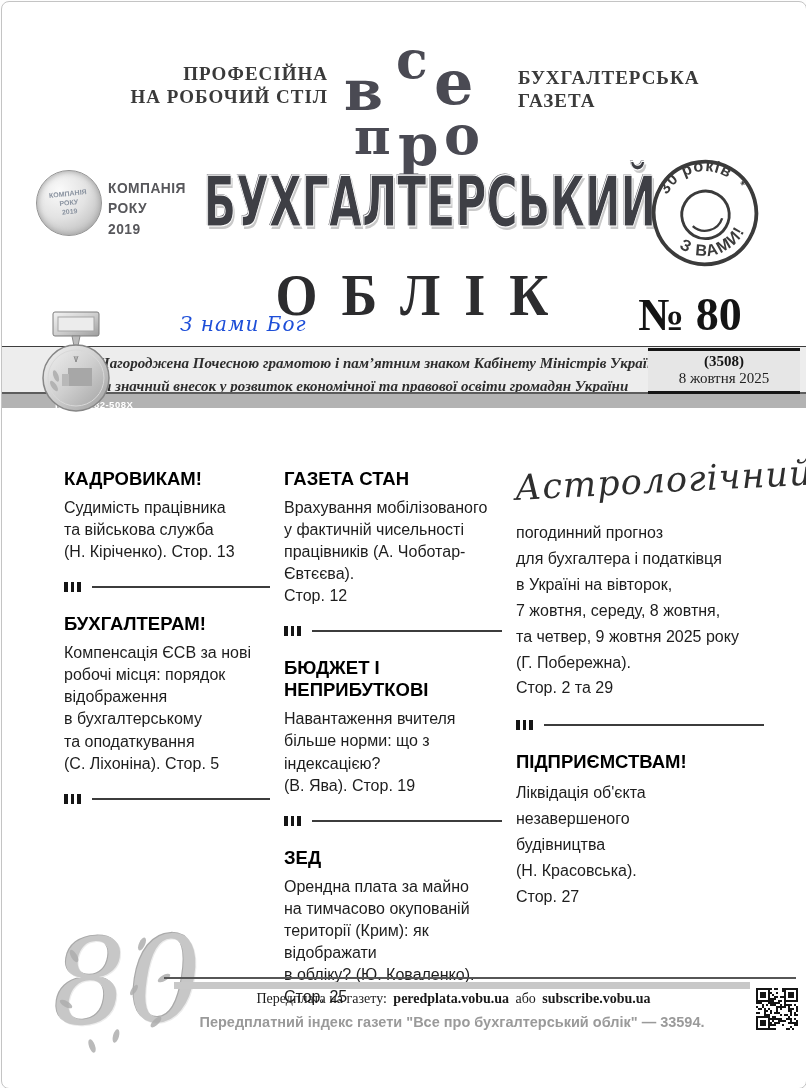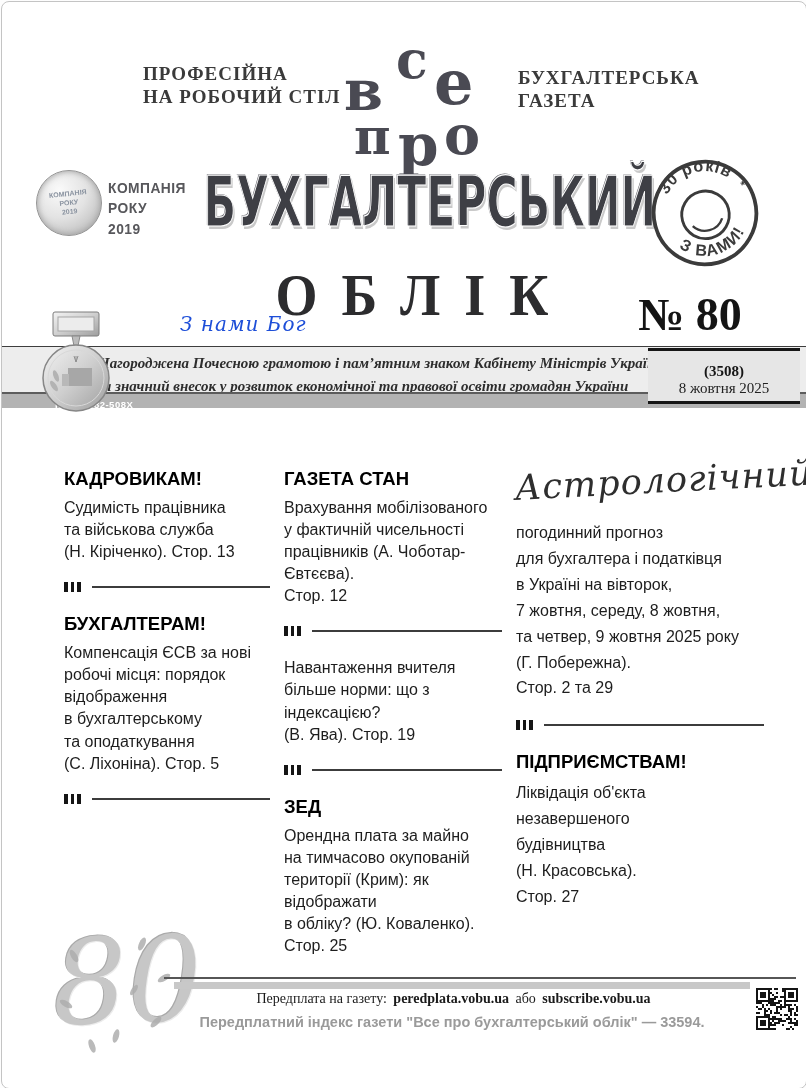--- a/index.html
+++ b/index.html
@@ -3,21 +3,21 @@
 <meta charset="utf-8">
 <style>
   html,body{margin:0;padding:0;background:#fdfdfd;}
   .page{position:relative;width:804px;height:1086px;margin:1px;background:#fff;
         border:1px solid #c4c4c4;border-radius:8px;overflow:hidden;
         font-family:"Liberation Sans",sans-serif;color:#1c1c1c;}
 
   
   .tagline{position:absolute;font-family:"Liberation Serif",serif;font-weight:700;
            font-size:19px;line-height:1.22;letter-spacing:1px;color:#3a3a3a;white-space:pre-line;}
-  .tagline-left{left:141px;top:60px;width:200px;text-align:left;}
+  .tagline-left{left:126px;top:60px;width:200px;text-align:right;}
   .tagline-right{left:516px;top:64px;width:210px;text-align:left;}
 
   .logo{position:absolute;left:336px;top:28px;width:164px;height:140px;
         font-family:"DejaVu Serif",serif;font-weight:700;color:#4a4a53;}
   .logo span{position:absolute;line-height:1;}
   .lg-v{left:6px; top:32px;font-size:56px;}
   .lg-s{left:58px;top:4px; font-size:52px;}
   .lg-e{left:96px;top:22px;font-size:62px;}
   .lg-p{left:16px;top:82px;font-size:50px;}
   .lg-r{left:60px;top:86px;font-size:58px;}
@@ -52,21 +52,21 @@
   .issue-number{position:absolute;left:636px;top:286px;width:160px;
         font-family:"Liberation Serif",serif;font-weight:700;font-size:46px;color:#141414;}
 
   .award-band{position:absolute;left:0;right:0;top:344px;height:46px;background:#ededed;
         border-top:1px solid #3d3d3d;box-sizing:border-box;padding:5px 0 0 96px;}
   .award-band .ab-text{font-family:"Liberation Serif",serif;font-style:italic;font-weight:700;
         font-size:15px;line-height:1.5;color:#2d2d2d;white-space:pre-line;}
 
   .issue-box{position:absolute;left:646px;top:346px;width:152px;background:#e6e6e6;
         border-top:3px solid #161616;border-bottom:3px solid #161616;text-align:center;
-        padding:12px 0 4px;z-index:4;}
+        padding:2px 0 4px;z-index:4;}
   .issue-serial{font-family:"Liberation Serif",serif;font-weight:700;font-size:15px;color:#161616;}
   .issue-date{font-family:"Liberation Serif",serif;font-size:15px;color:#222;}
 
   .issn-band{position:absolute;left:0;right:0;top:390px;height:14px;background:#b3b3b3;
         border-top:2px solid #5c5c5c;box-sizing:content-box;}
   .issn-band .issn{margin-left:53px;font-size:9.5px;font-weight:700;color:#fff;
         letter-spacing:.5px;line-height:14px;display:inline-block;}
 
   .cabinet-medal{position:absolute;left:36px;top:308px;z-index:5;}
 
@@ -240,20 +240,21 @@
       </article>
       <div class="divider">
         <span class="dv-bars">
             <i></i>
             <i></i>
             <i></i>
           </span>
         <span class="dv-line"></span>
       </div>
       <article>
+        <h3 class="toc-heading">БЮДЖЕТ І НЕПРИБУТКОВІ</h3>
         <p class="toc-body">Навантаження вчителя
 більше норми: що з індексацією?
 (В. Ява). Стор. 19</p>
       </article>
       <div class="divider">
         <span class="dv-bars">
             <i></i>
             <i></i>
             <i></i>
           </span>

